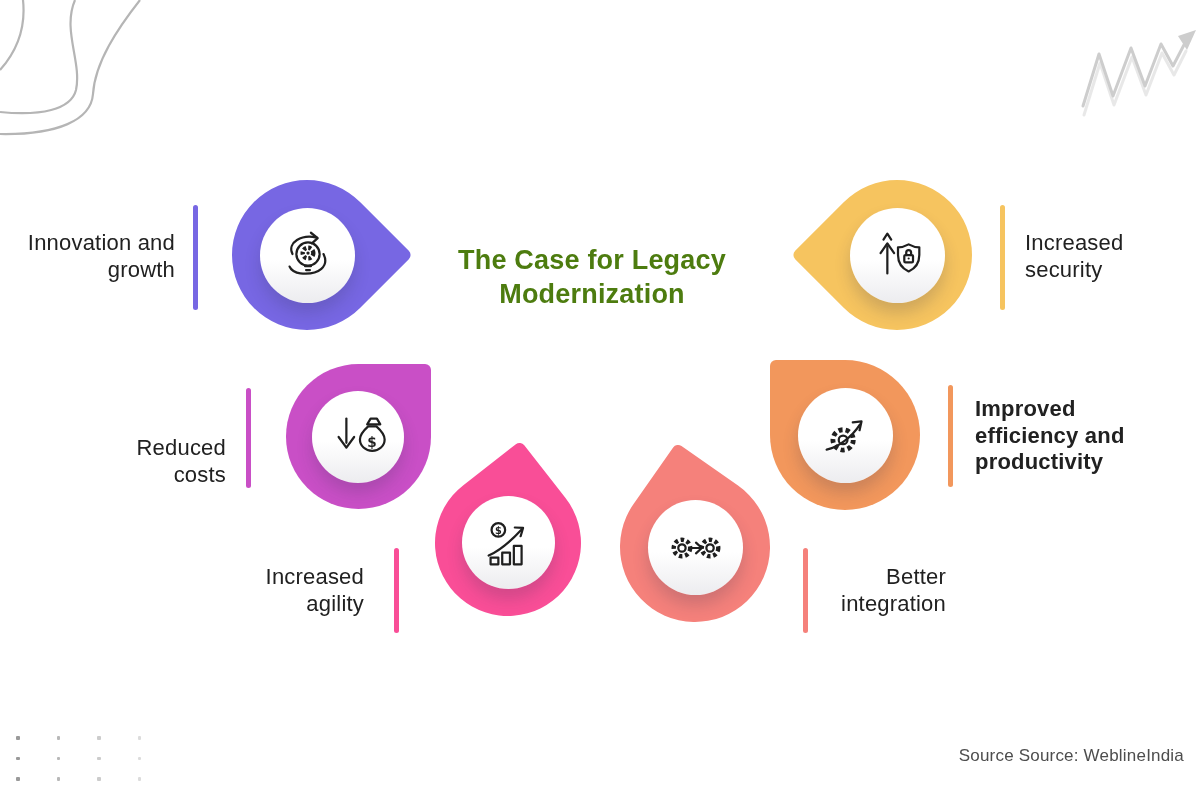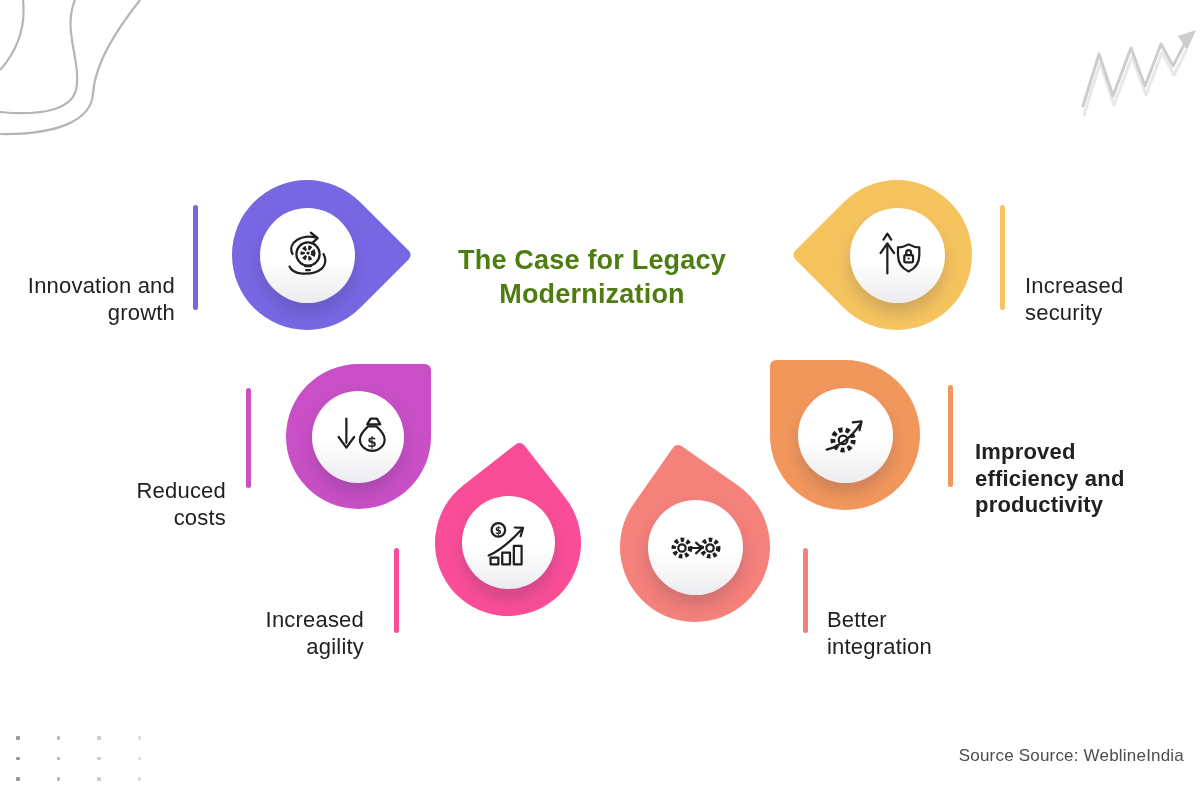--- a/index.html
+++ b/index.html
@@ -37,29 +37,29 @@
   .accent{position:absolute;width:4.5px;border-radius:3px;}
   .a-innovation {left:193px;top:205px;height:105px;}
   .a-security   {left:1000px;top:205px;height:105px;}
   .a-reduced    {left:246px;top:388px;height:100px;}
   .a-efficiency {left:948px;top:385px;height:102px;}
   .a-agility    {left:394px;top:548px;height:85px;}
   .a-integration{left:803px;top:548px;height:85px;}
   
   .label{
     position:absolute;font-size:22px;line-height:26.5px;color:#212121;
-    letter-spacing:.2px;font-weight:400;margin-top:43px;
+    letter-spacing:.2px;font-weight:400;
   }
   .label.right{text-align:right;}
   .l-innovation {left:18px;top:230px;width:157px;}
   .l-security   {left:1025px;top:230px;width:150px;}
   .l-reduced    {left:96px;top:435px;width:130px;}
   .l-efficiency {left:975px;top:396px;width:160px;font-weight:bold;}
   .l-agility    {left:234px;top:564px;width:130px;}
-  .l-integration{left:827px;top:564px;width:150px;}
+  .l-integration{left:796px;top:564px;width:150px;text-align:right;}
   
   .title{
     position:absolute;left:432px;top:243px;width:320px;text-align:center;
     font-size:27px;line-height:34px;font-weight:800;color:#4d7c0f;letter-spacing:.2px;
   }
   .caption{
     position:absolute;right:16px;top:746px;font-size:17px;color:#4d4d4d;letter-spacing:.2px;
   }
   
   .decor-topleft{position:absolute;left:0;top:0;}

